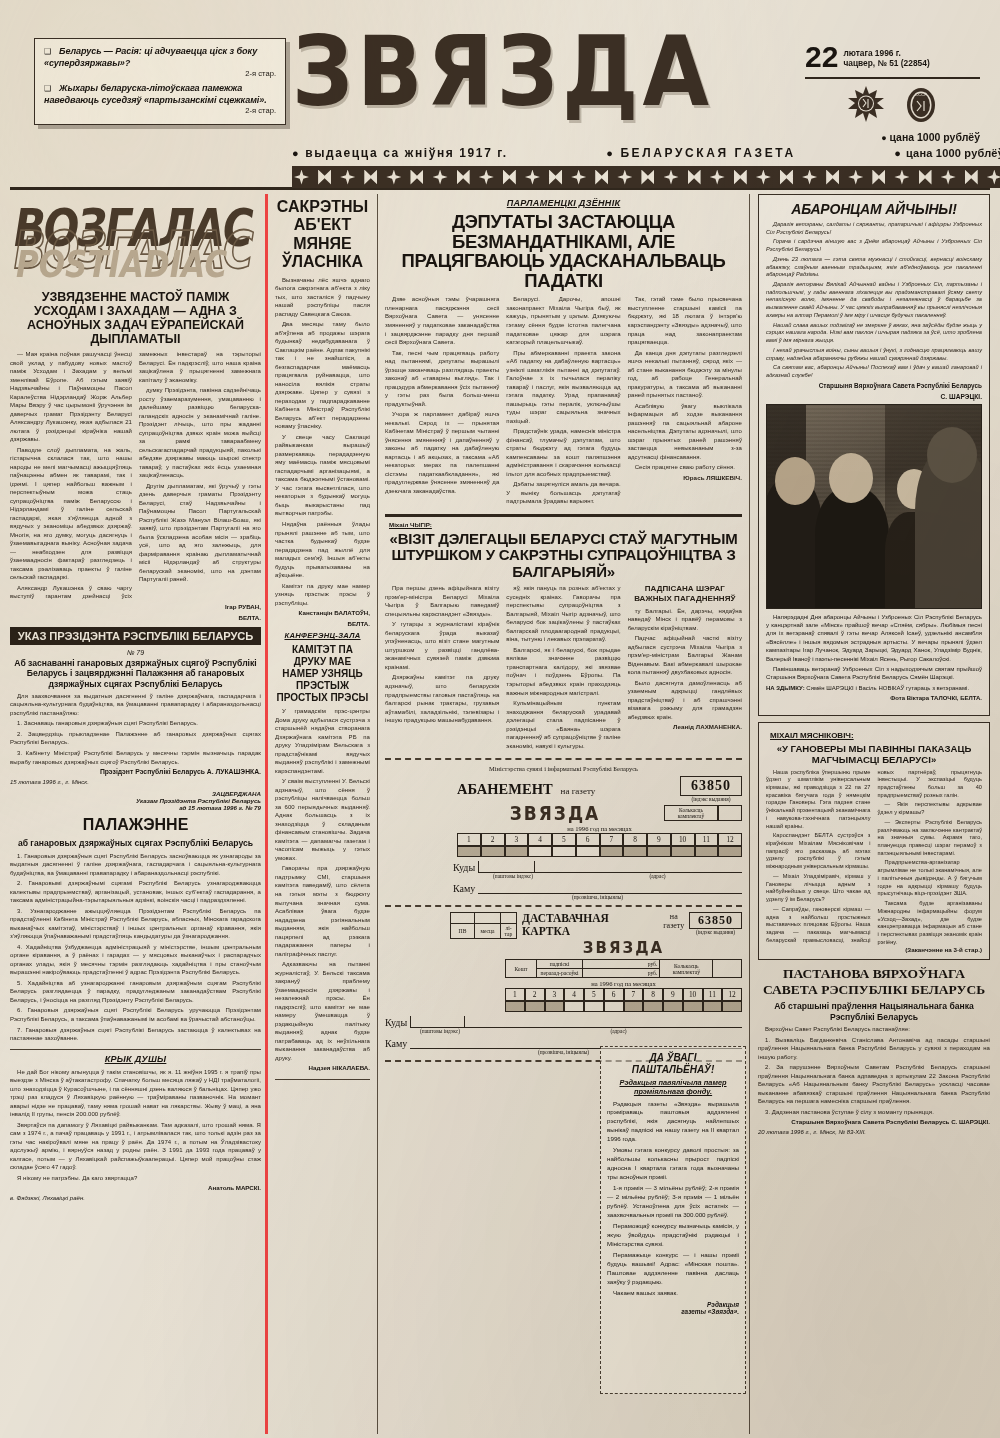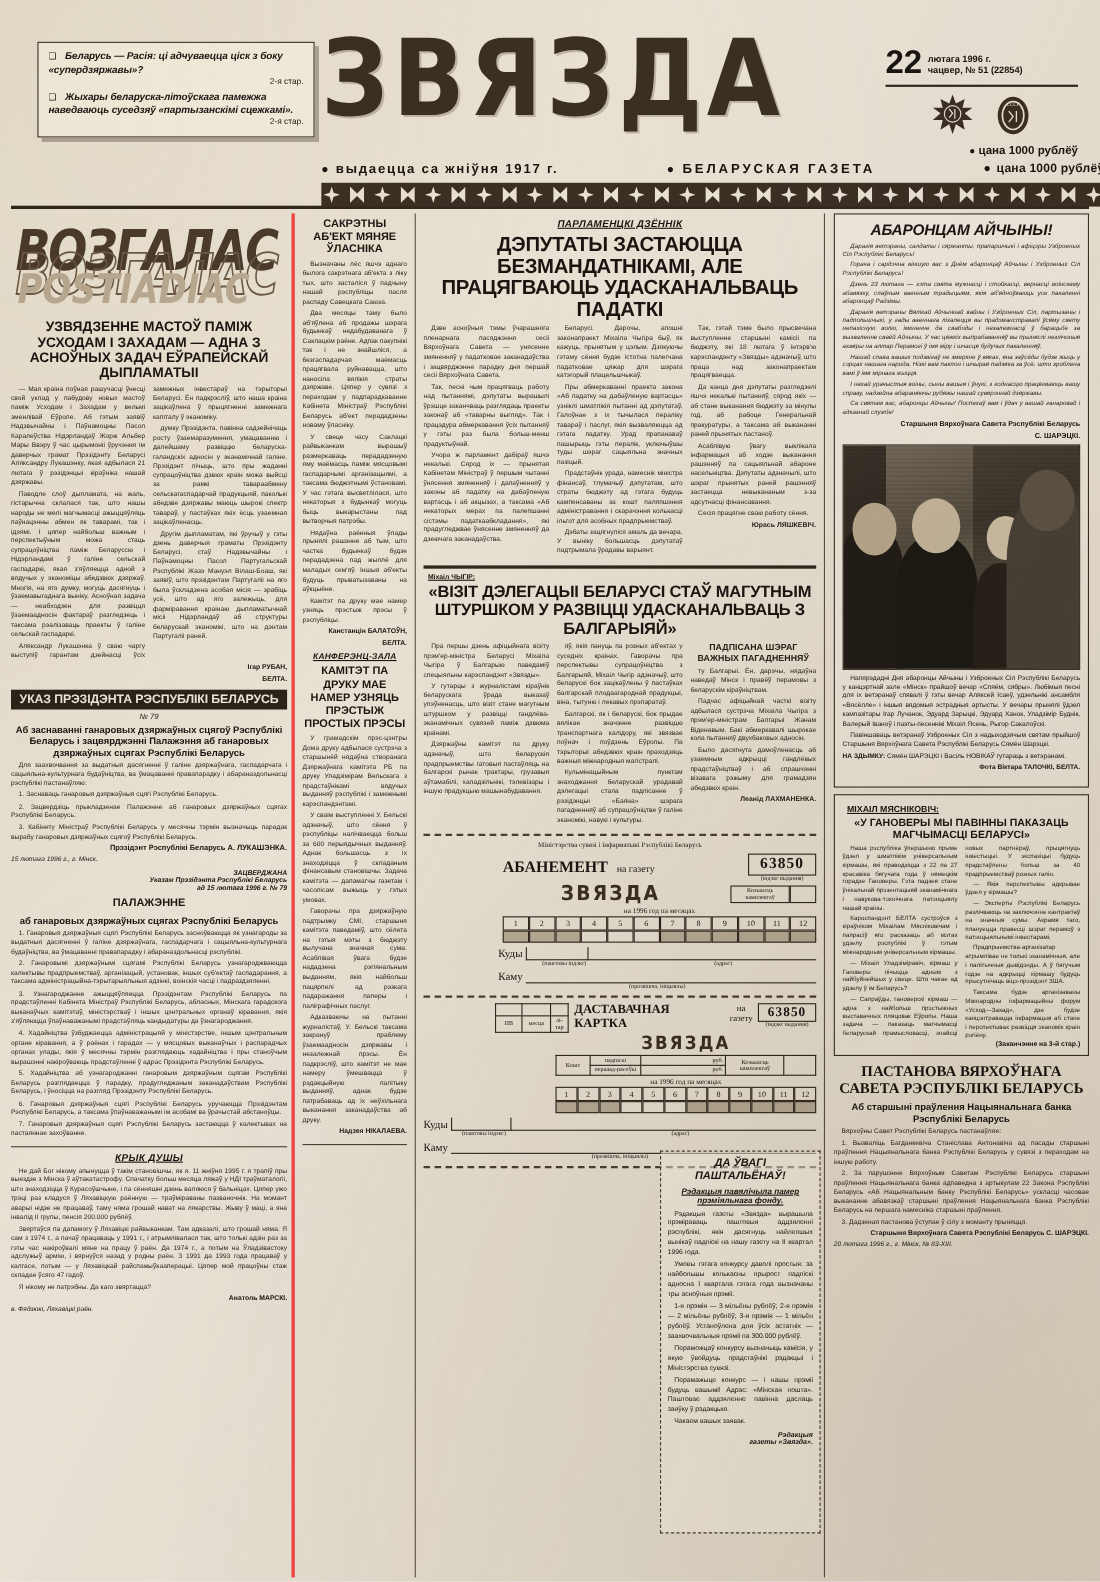--- a/index.html
+++ b/index.html
@@ -111,21 +111,21 @@
     letter-spacing:-.3px; margin-bottom:5px;
   }
   .head-lg{
     text-align:center; font-weight:bold; font-size:15px; line-height:1.1;
     letter-spacing:-.2px; margin-bottom:4px;
   }
   .head-md{
     text-align:center; font-weight:bold; font-size:12.5px; line-height:1.12; margin-bottom:4px;
   }
   .head-sm{
-    text-align:center; font-weight:bold; font-size:10px; line-height:1.15; margin-bottom:4px;
+    text-align:center; font-weight:bold; font-size:16px; line-height:1.15; margin-bottom:4px;
   }
   .head-xs{
     text-align:center; font-weight:bold; font-size:8.6px; line-height:1.2; margin-bottom:3px;
   }
   .byline-l{ font-size:6.2px; font-weight:bold; text-align:left; margin:2px 0 3px 4px;
      text-decoration:underline; }
   .sig{ font-size:6.2px; font-weight:bold; text-align:right; margin:2px 0 4px 0; }
   .ital{ font-style:italic; }
 
   
@@ -420,21 +420,21 @@
           <p>Да канца дня дэпутаты разгледзелі яшчэ некалькі пытанняў, сярод якіх — аб стане выканання бюджэту за мінулы год, аб рабоце Генеральнай пракуратуры, а таксама аб выкананні раней прынятых пастаноў.</p>
           <p>Асаблівую ўвагу выклікала інфармацыя аб ходзе выканання рашэнняў па сацыяльнай абароне насельніцтва. Дэпутаты адзначылі, што шэраг прынятых раней рашэнняў застаецца невыкананым з-за адсутнасці фінансавання.</p>
           <p>Сесія працягне сваю работу сёння.</p>
           <div class="sig">Юрась ЛЯШКЕВІЧ.</div>
         </div>
       </div>
 
       <div class="hr-thick" style="margin:6px 0 4px 0"></div>
 
       <div class="byline-l">Міхаіл ЧЫГІР:</div>
-      <h2 class="head-lg">«ВІЗІТ ДЭЛЕГАЦЫІ БЕЛАРУСІ СТАЎ МАГУТНЫМ ШТУРШКОМ У РАЗВІЦЦІ УДАСКАНАЛЬВАЦЬ З БАЛГАРЫЯЙ»</h2>
+      <h2 class="head-lg">«ВІЗІТ ДЭЛЕГАЦЫІ БЕЛАРУСІ СТАЎ МАГУТНЫМ ШТУРШКОМ У САКРЭТНЫ СУПРАЦОЎНІЦТВА З БАЛГАРЫЯЙ»</h2>
 
       <div style="display:flex;gap:7px">
         <div class="body-txt" style="flex:1">
           <p>Пра першы дзень афіцыйнага візіту прэм'ер-міністра Беларусі Міхаіла Чыгіра ў Балгарыю паведаміў спецыяльны карэспандэнт «Звязды».</p>
           <p>У гутарцы з журналістамі кіраўнік беларускага ўрада выказаў упэўненасць, што візіт стане магутным штуршком у развіцці гандлёва-эканамічных сувязей паміж дзвюма краінамі.</p>
           <p>Дзяржаўны камітэт па друку адзначыў, што беларускія прадпрыемствы гатовыя пастаўляць на балгарскі рынак трактары, грузавыя аўтамабілі, халадзільнікі, тэлевізары і іншую прадукцыю машынабудавання.</p>
         </div>
         <div class="body-txt" style="flex:1">
           <p>яў, якія пануць па розных аб'ектах у суседніх краінах. Гаворачы пра перспектывы супрацоўніцтва з Балгарыяй, Міхаіл Чыгір адзначыў, што беларускі бок зацікаўлены ў пастаўках балгарскай плодаагароднай прадукцыі, віна, тытуню і лекавых прэпаратаў.</p>
           <p>Балгарскі, як і беларускі, бок прыдае вялікае значэнне развіццю транспартнага калідору, які звязвае поўнач і поўдзень Еўропы. Па тэрыторыі абедзвюх краін праходзяць важныя міжнародныя магістралі.</p>

